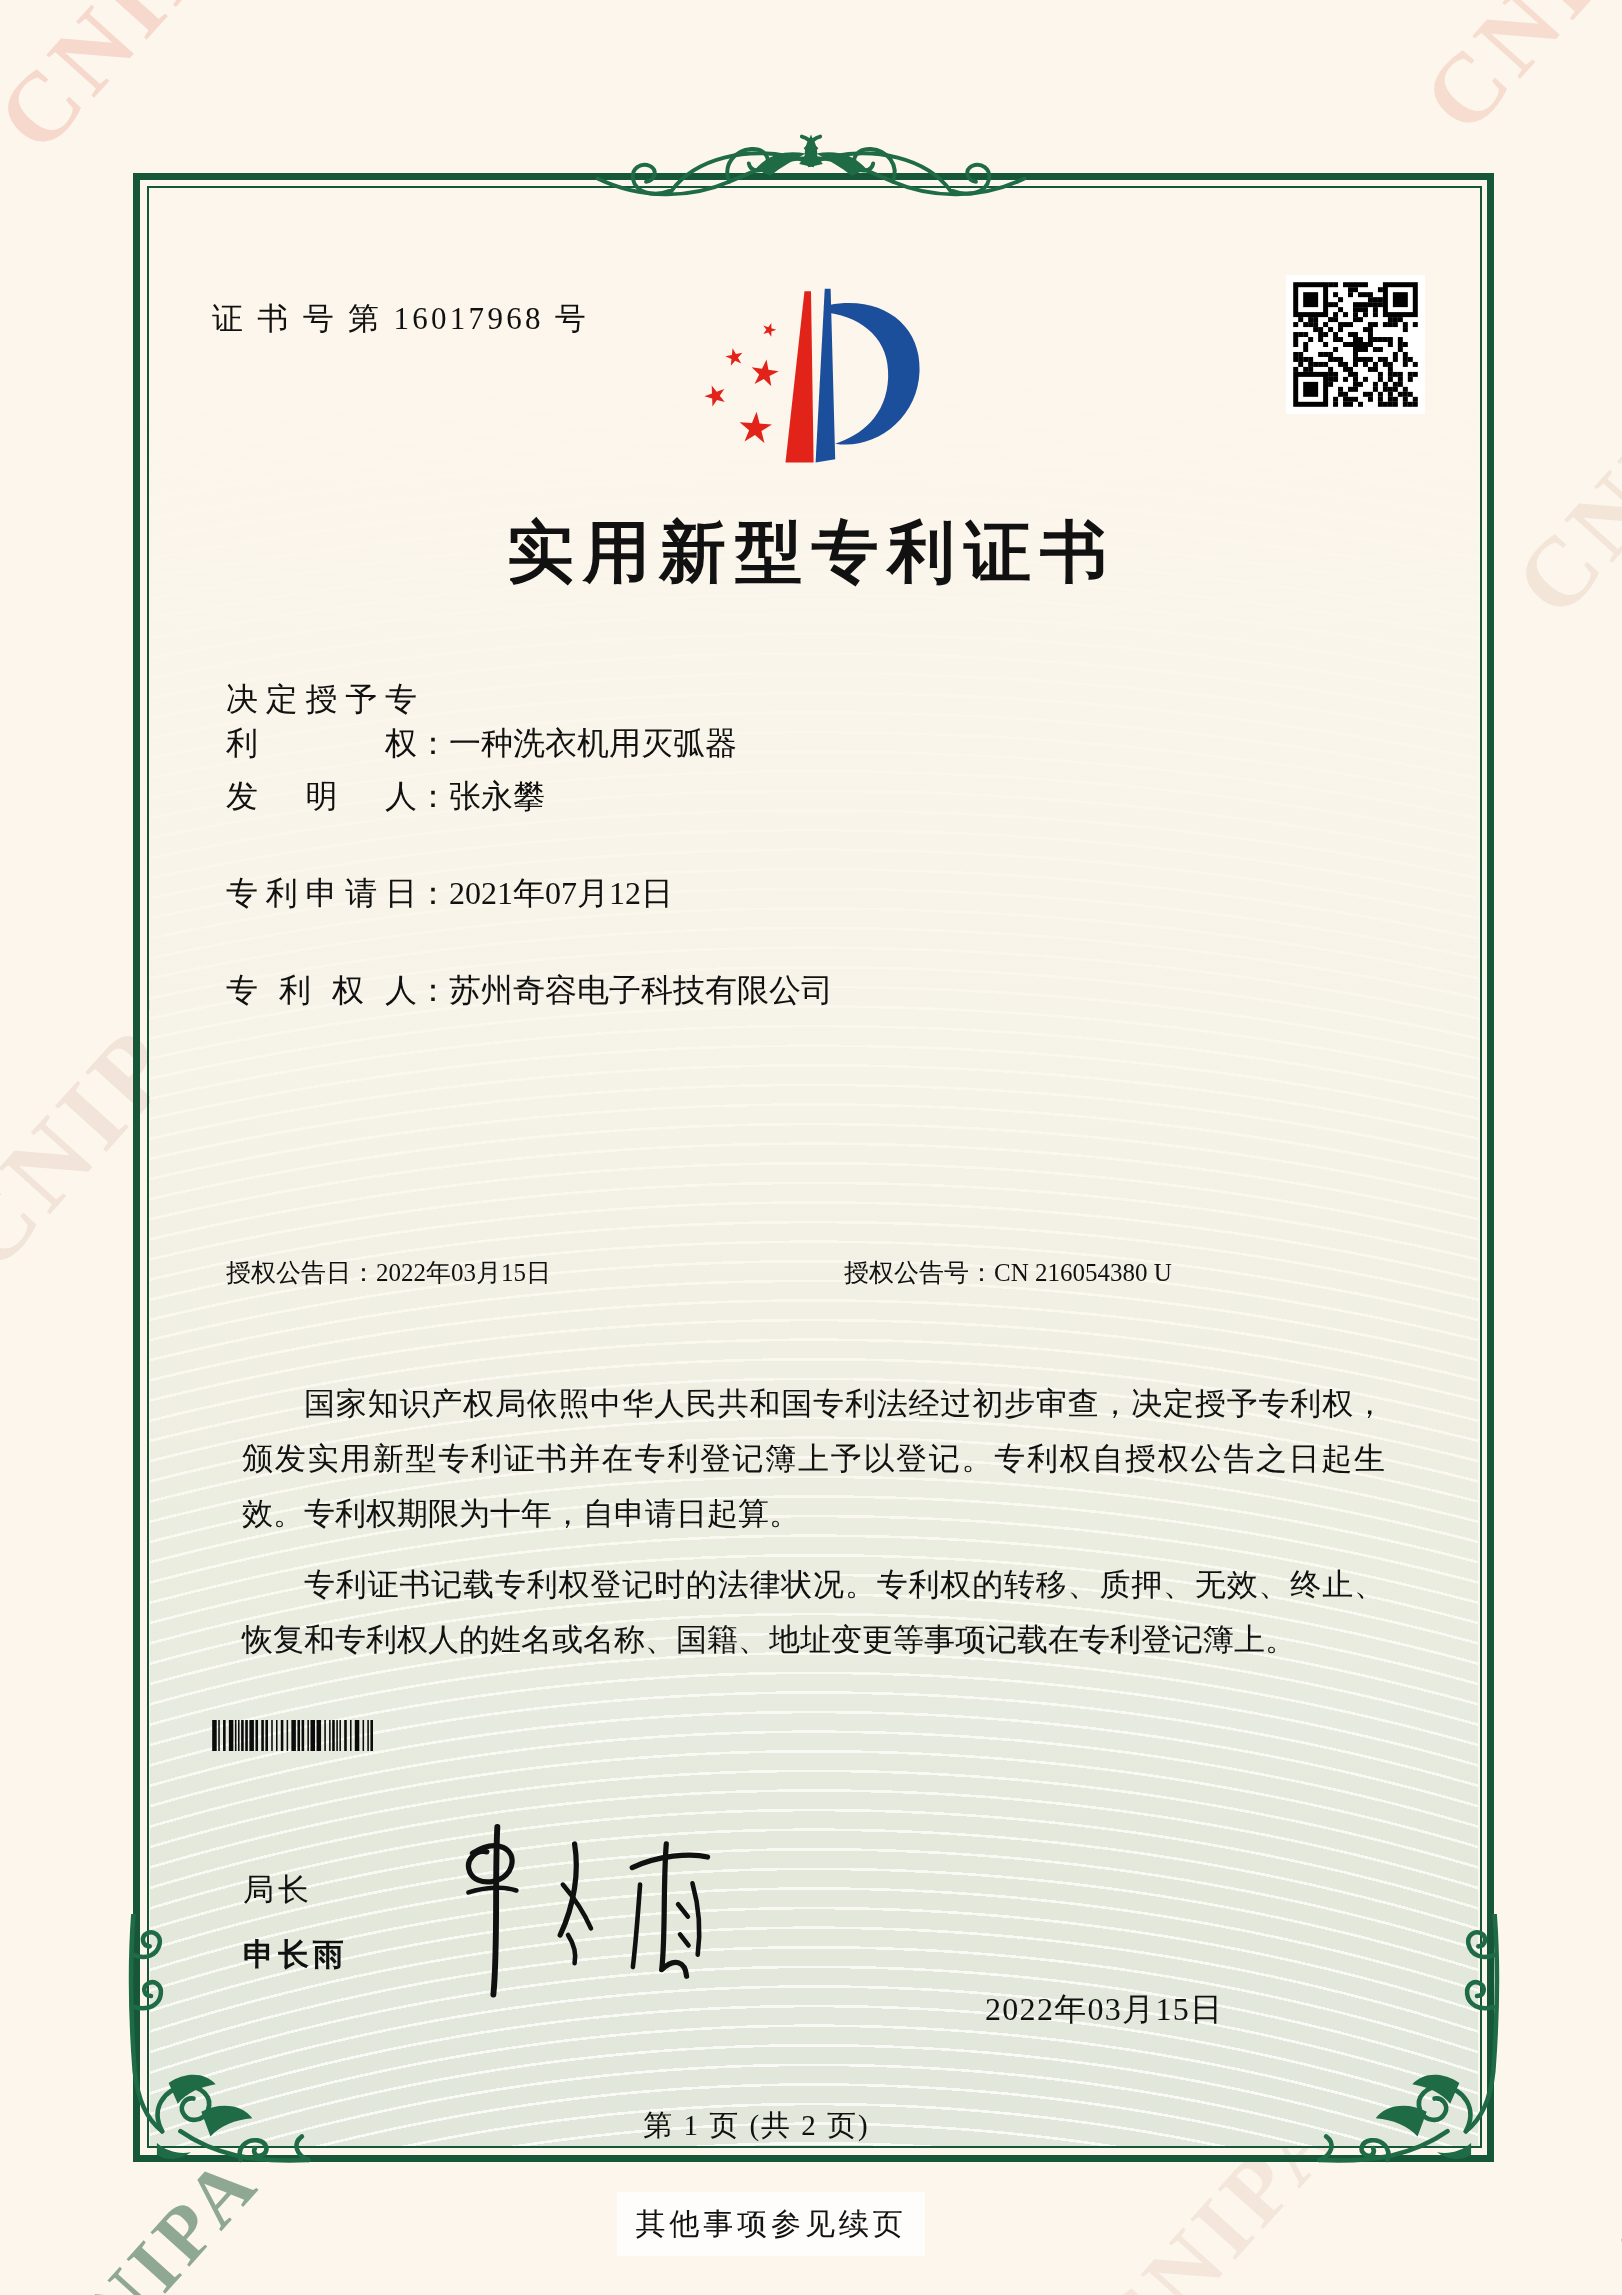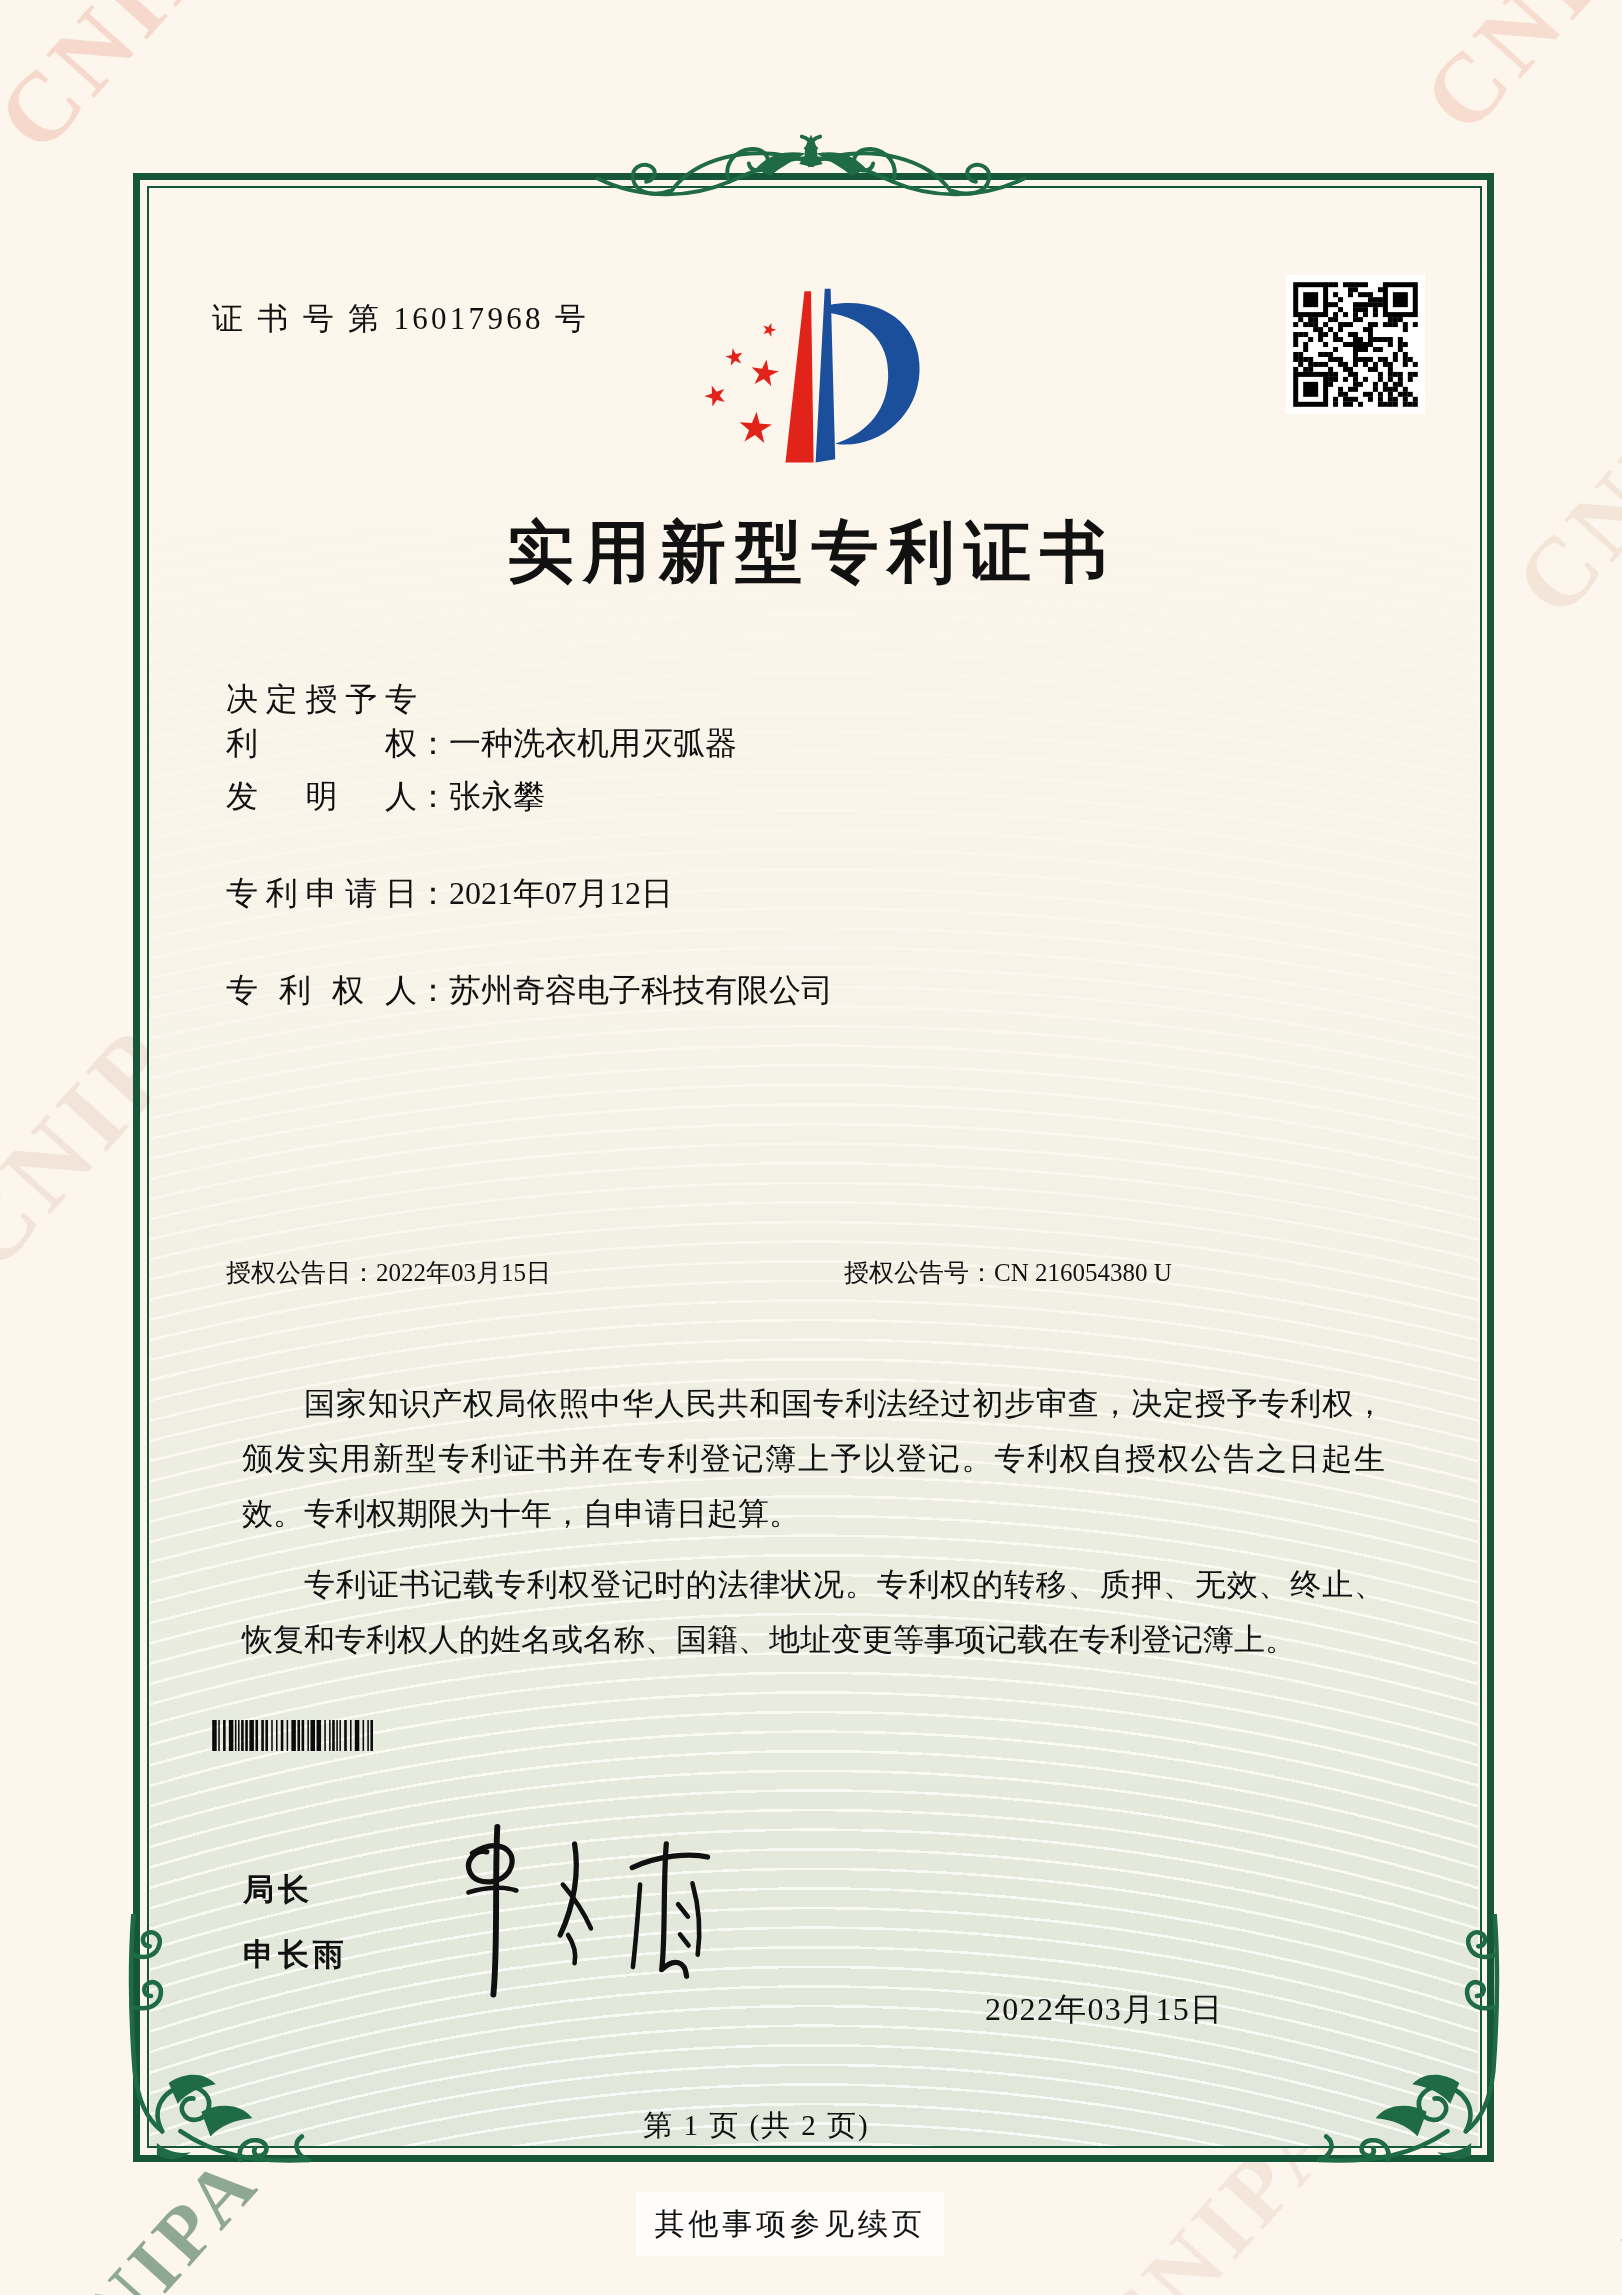--- a/index.html
+++ b/index.html
@@ -54,29 +54,29 @@
   .grant-row{left:226px;top:1256px;width:1178px;font-size:25px;}
   .grant-no{position:absolute;left:618px;top:0;}
 
   
   .legal{left:226px;top:1360px;width:1175px;font-size:31px;line-height:55px;
     text-align:justify;}
   .legal p{margin:16px;text-indent:2em;}
 
   
   .barcode{left:211px;top:1720px;}
-  .commissioner-title{left:243px;top:1869px;font-size:31px;font-weight:700;
+  .commissioner-title{left:243px;top:1869px;font-size:31px;font-weight:400;
     font-family:"Liberation Sans","DejaVu Sans",sans-serif;letter-spacing:3.9px;}
   .commissioner-name{left:243px;top:1934px;font-size:31px;font-weight:600;
     font-family:"Liberation Sans","DejaVu Sans",sans-serif;letter-spacing:3.9px;}
   .signature{left:399px;top:1806px;}
   .issue-date{left:985px;top:1988px;font-size:32px;letter-spacing:1.3px;}
   .page-footer{left:0;top:2106px;width:1465px;text-align:center;
     font-size:29px;letter-spacing:2px;margin-left:24px;}
-  .continuation{left:636px;top:2192px;width:308px;height:64px;background:#fffdfb;
+  .continuation{left:617px;top:2192px;width:308px;height:64px;background:#fffdfb;
     text-align:center;line-height:64px;font-size:30px;letter-spacing:3.9px;}
 
   .edge-curl{left:1573px;top:2238px;width:105px;height:105px;
     border:6.5px solid rgba(40,100,70,.55);border-radius:50%;
     border-color:rgba(40,100,70,.55) transparent transparent transparent;
     transform:rotate(35deg);}
   .ornament{pointer-events:none;}
 </style>
 </head>
 <body>

